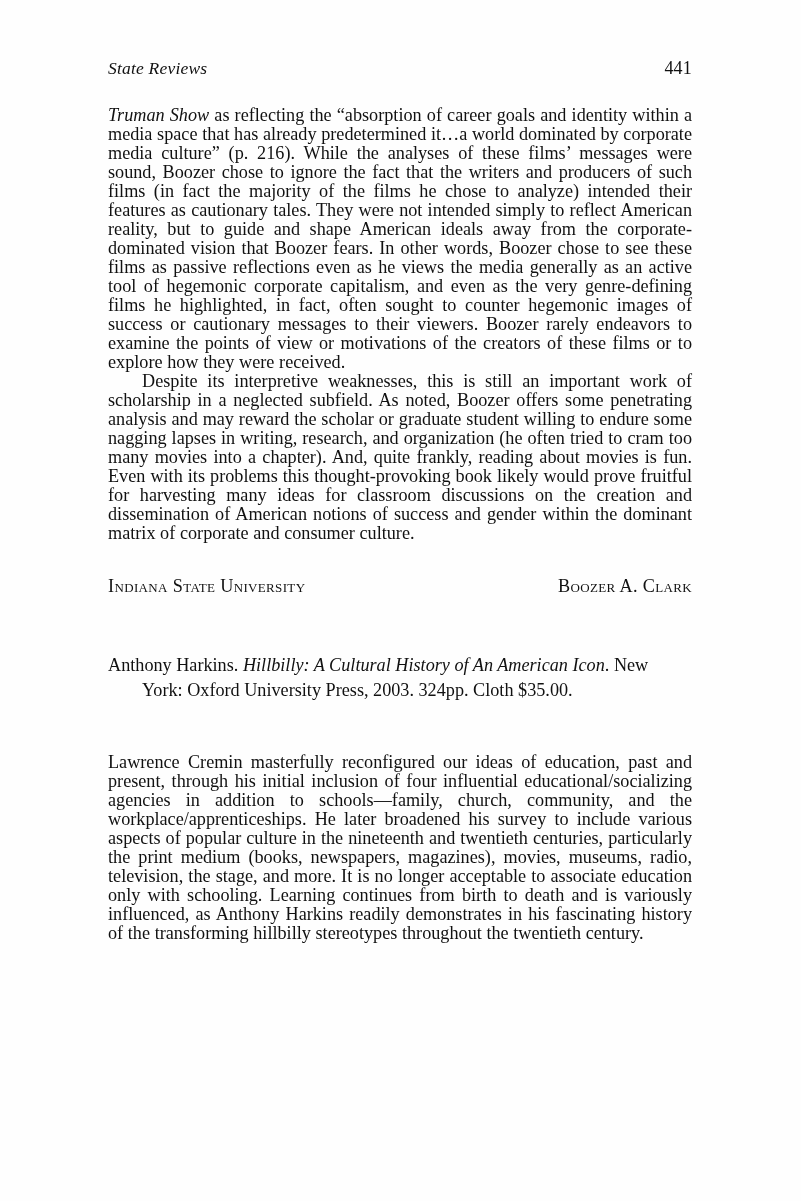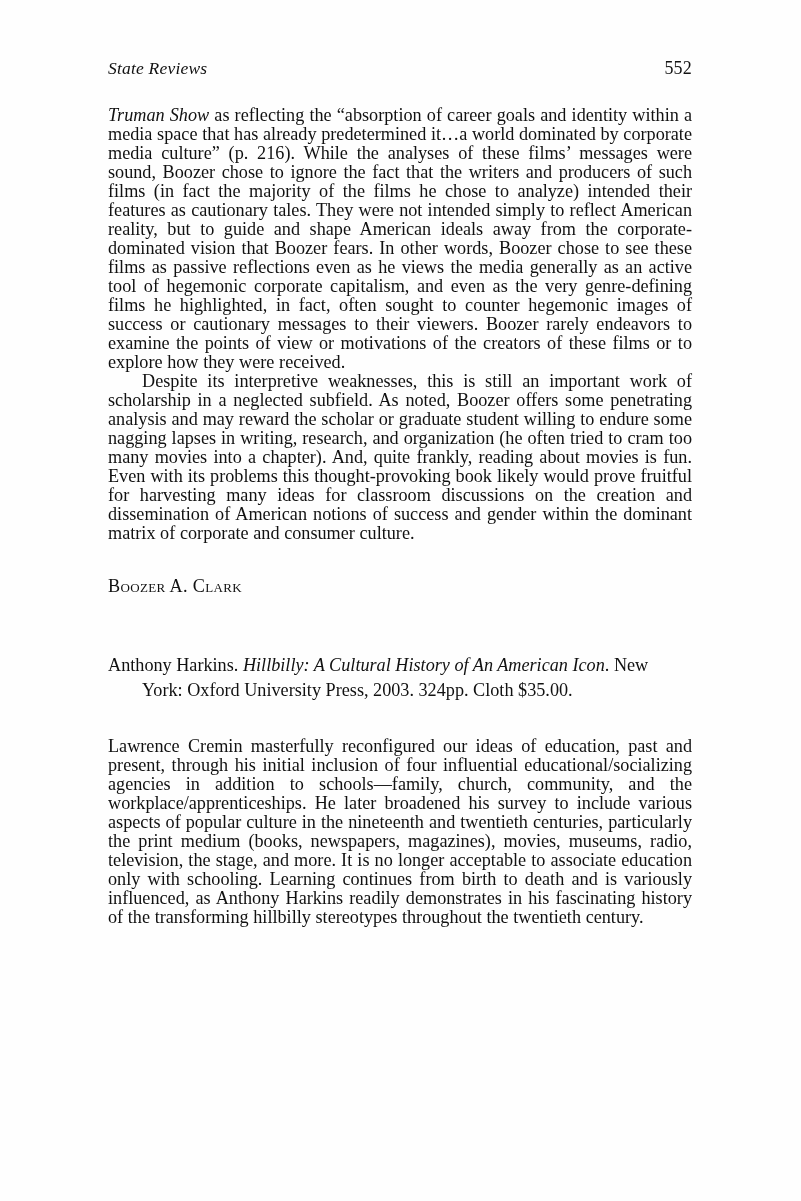--- a/index.html
+++ b/index.html
@@ -79,41 +79,42 @@
     font-size: 18.2px;
     line-height: 24.75px;
     padding-left: 34px;
     text-indent: -34px;
     text-align: left;
   }
   .citation em { font-style: italic; }
 
   
   .review-body {
-    margin-top: 34px;
+    margin-top: 50px;
   }
 </style>
 </head>
 <body>
 
 <div class="page">
   <div class="content">
 
     <div class="runhead">
       <div class="runhead-title">State Reviews</div>
-      <div class="runhead-folio">552</div>
+      <div class="runhead-folio">441</div>
     </div>
 
     <div>
       <div>
           <div class="para"><em>Truman Show</em><span> as reflecting the “absorption of career goals and identity within a media space that has already predetermined it…a world dominated by corporate media culture” (p. 216). While the analyses of these films’ messages were sound, Boozer chose to ignore the fact that the writers and producers of such films (in fact the majority of the films he chose to analyze) intended their features as cautionary tales. They were not intended simply to reflect American reality, but to guide and shape American ideals away from the corporate-dominated vision that Boozer fears. In other words, Boozer chose to see these films as passive reflections even as he views the media generally as an active tool of hegemonic corporate capitalism, and even as the very genre-defining films he highlighted, in fact, often sought to counter hegemonic images of success or cautionary messages to their viewers. Boozer rarely endeavors to examine the points of view or motivations of the creators of these films or to explore how they were received.</span></div>
           <div class="para indent"><span>Despite its interpretive weaknesses, this is still an important work of scholarship in a neglected subfield. As noted, Boozer offers some penetrating analysis and may reward the scholar or graduate student willing to endure some nagging lapses in writing, research, and organization (he often tried to cram too many movies into a chapter). And, quite frankly, reading about movies is fun. Even with its problems this thought-provoking book likely would prove fruitful for harvesting many ideas for classroom discussions on the creation and dissemination of American notions of success and gender within the dominant matrix of corporate and consumer culture.</span></div>
         </div>
 
       <div class="attrib">
+        <span>Indiana State University</span>
         <span>Boozer A. Clark</span>
       </div>
     </div>
 
     <div>
       <div class="citation"><span>Anthony Harkins. </span><em>Hillbilly: A Cultural History of An American Icon</em><span>. New York: Oxford University Press, 2003. 324pp. Cloth $35.00.</span></div>
       <div class="review-body">
           <div class="para"><span>Lawrence Cremin masterfully reconfigured our ideas of education, past and present, through his initial inclusion of four influential educational/socializing agencies in addition to schools—family, church, community, and the workplace/apprenticeships. He later broadened his survey to include various aspects of popular culture in the nineteenth and twentieth centuries, particularly the print medium (books, newspapers, magazines), movies, museums, radio, television, the stage, and more. It is no longer acceptable to associate education only with schooling. Learning continues from birth to death and is variously influenced, as Anthony Harkins readily demonstrates in his fascinating history of the transforming hillbilly stereotypes throughout the twentieth century.</span></div>
         </div>
     </div>

